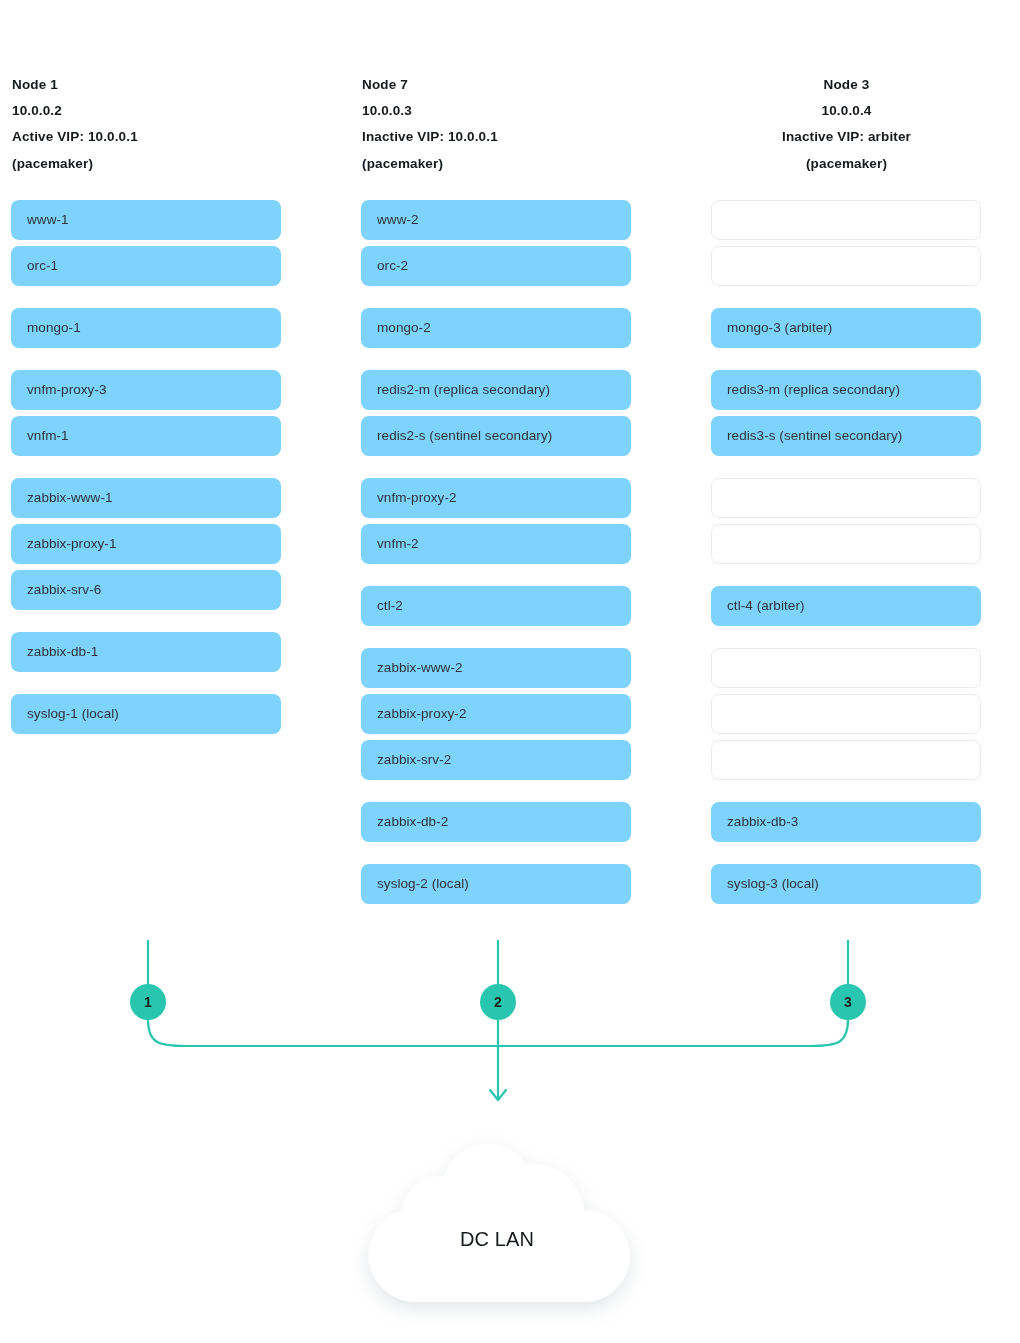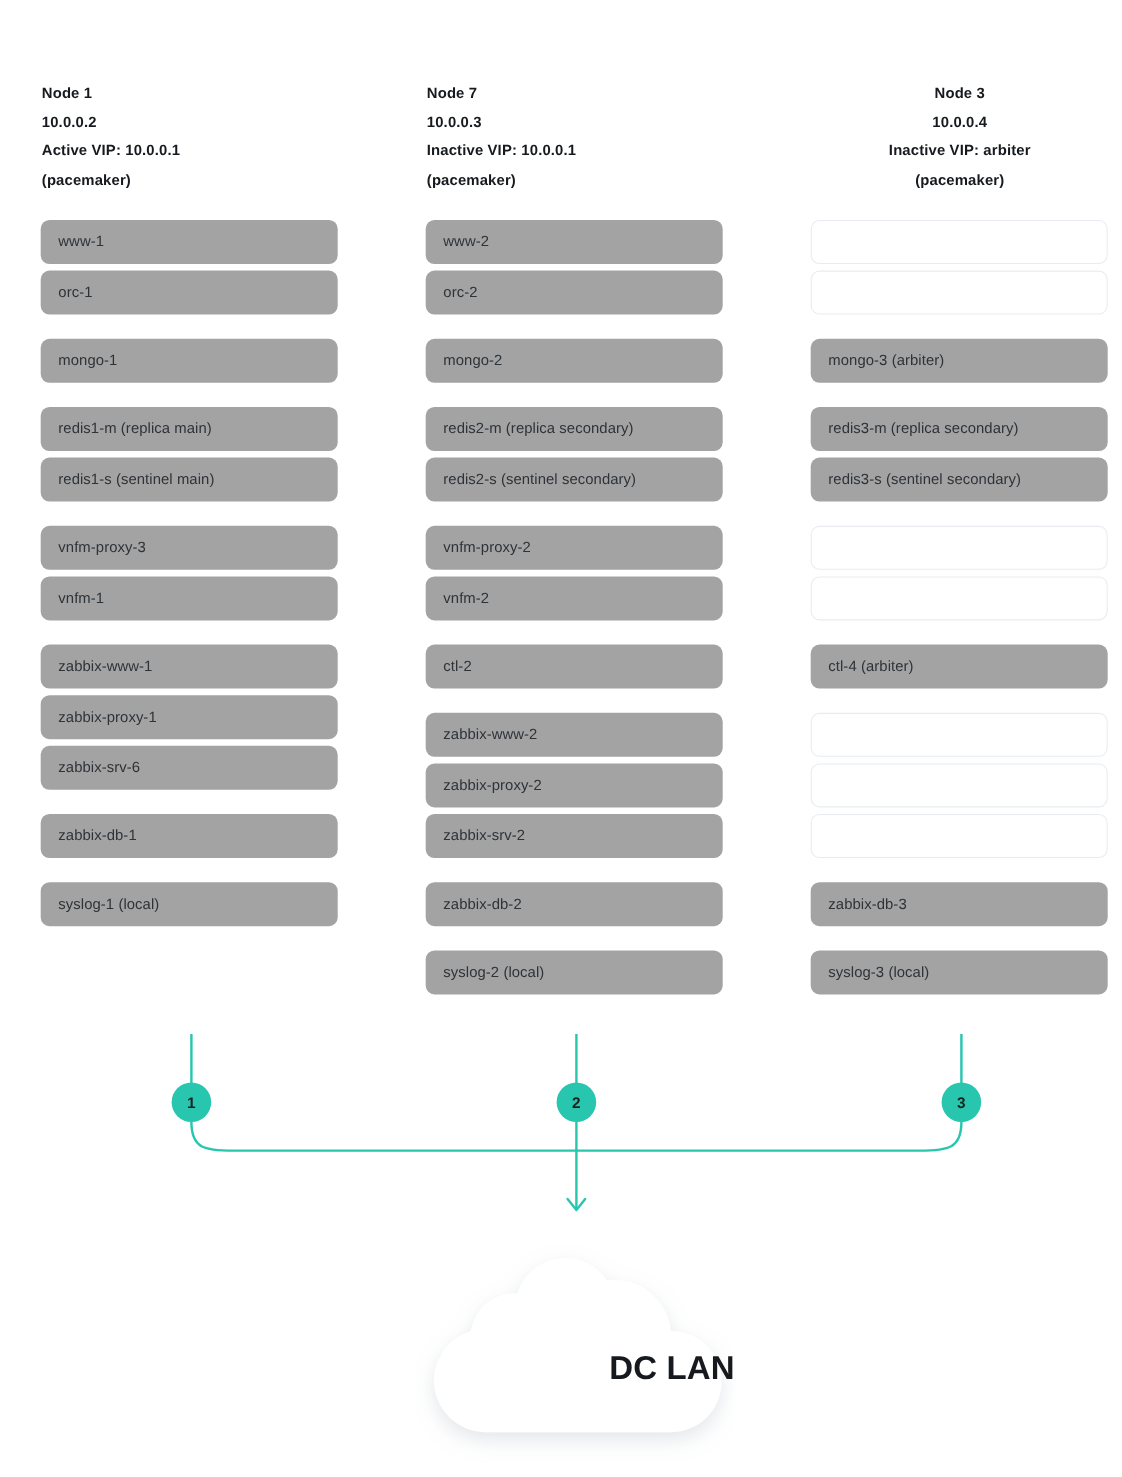--- a/index.html
+++ b/index.html
@@ -14,21 +14,20 @@
     font-family: "Liberation Sans", sans-serif;
     -webkit-font-smoothing: antialiased;
     overflow: hidden;
   }
 
   #diagram {
     position: absolute;
     left: 0; top: 0;
     width: 864px;
     height: 1343px;
-    margin-left: 26px;
   }
 
   
   .column {
     position: absolute;
     top: 72px;
     width: 270px;
   }
   .col-1 { left: 11px; }
   .col-2 { left: 361px; }
@@ -44,21 +43,21 @@
   }
   .col-header div { white-space: nowrap; }
 
   .group { margin-top: 0; }
   .group + .group { margin-top: 22px; }
   .groups-wrap { margin-top: 23px; }
 
   .box {
     height: 40px;
     border-radius: 8px;
-    background: #a3a3a3;
+    background: #7dd3fc;
     display: flex;
     align-items: center;
     padding: 0 0 0 16px;
     box-sizing: border-box;
     font-size: 13.5px;
     color: #2e3338;
     letter-spacing: 0.005em;
     margin-bottom: 6px;
   }
   .box:last-child { margin-bottom: 0; }
@@ -100,23 +99,23 @@
     left: 352px;
     top: 1128px;
     width: 290px;
     height: 205px;
   }
   #cloud-label {
     position: absolute;
     left: 352px;
     top: 1228px;
     width: 290px;
-    text-align: right;
-    font-size: 30px;
-    font-weight: bold;
+    text-align: center;
+    font-size: 20px;
+    font-weight: normal;
     color: #16191d;
     letter-spacing: 0.005em;
   }
 </style>
 </head>
 <body>
 
 <div id="diagram">
 
   <div class="column col-1">
@@ -126,24 +125,20 @@
       <div>Active VIP: 10.0.0.1</div>
       <div>(pacemaker)</div>
     </div>
     <div class="groups-wrap">
       <div class="group">
         <div class="box">www-1</div>
         <div class="box">orc-1</div>
       </div>
       <div class="group">
         <div class="box">mongo-1</div>
-      </div>
-      <div class="group">
-        <div class="box">redis1-m (replica main)</div>
-        <div class="box">redis1-s (sentinel main)</div>
       </div>
       <div class="group">
         <div class="box">vnfm-proxy-3</div>
         <div class="box">vnfm-1</div>
       </div>
       <div class="group">
         <div class="box">zabbix-www-1</div>
         <div class="box">zabbix-proxy-1</div>
         <div class="box">zabbix-srv-6</div>
       </div>

